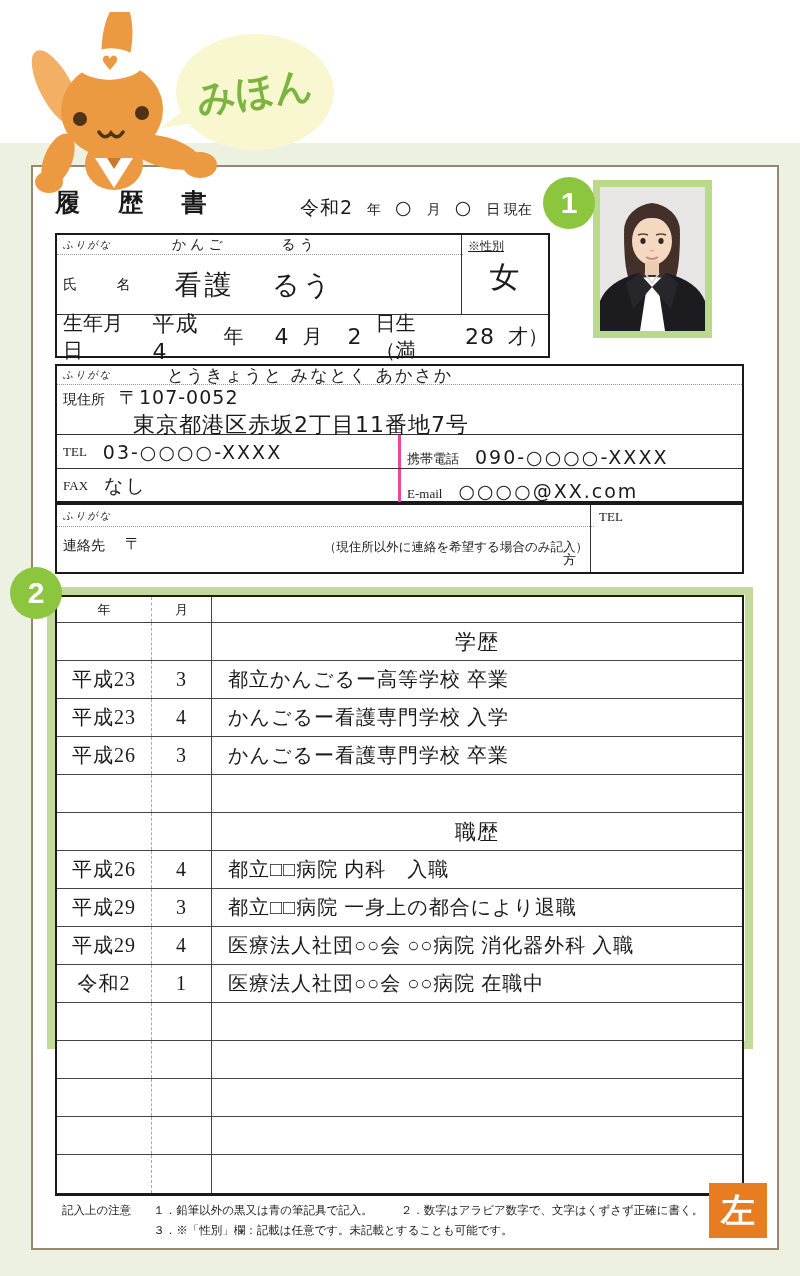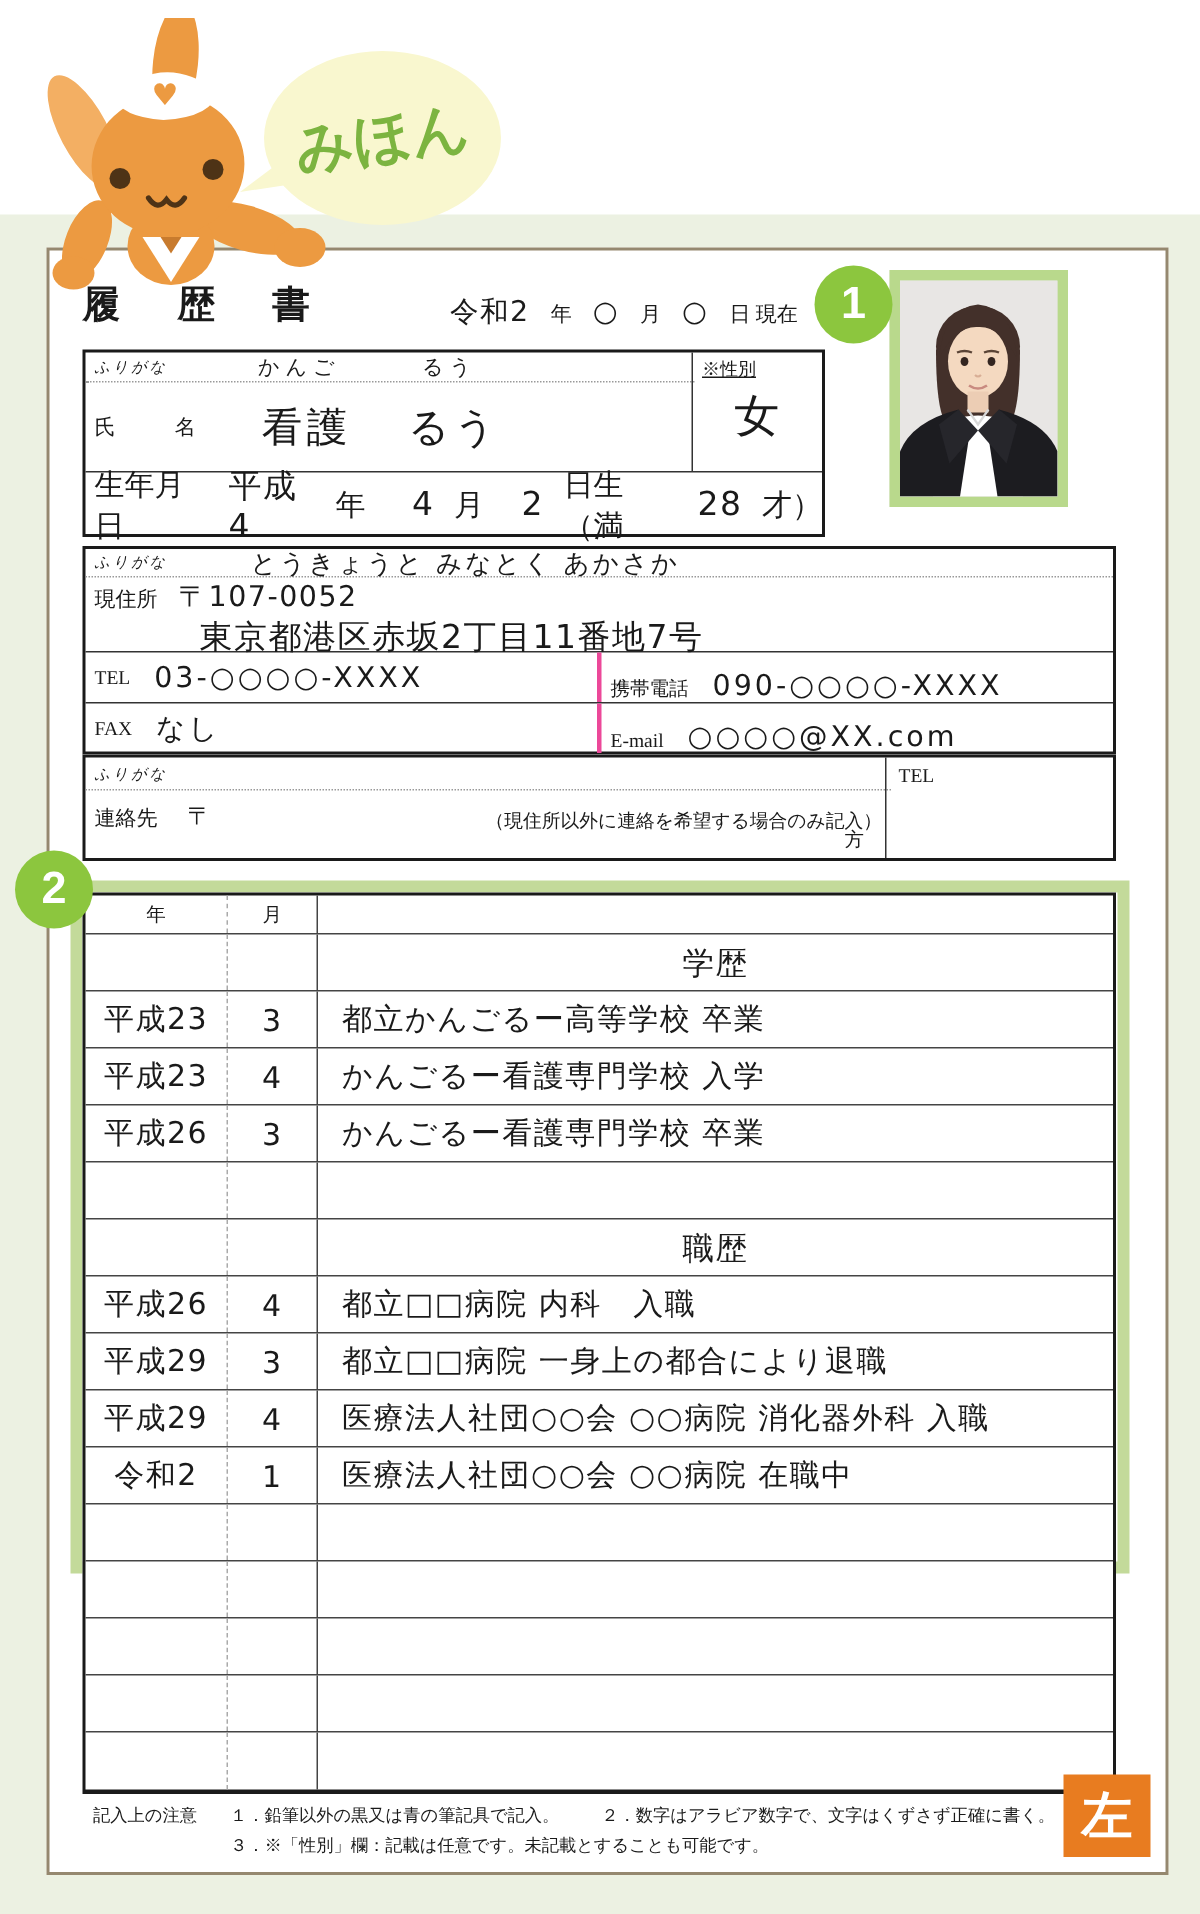--- a/index.html
+++ b/index.html
@@ -88,21 +88,21 @@
                  border:8px solid #C3DA9A; z-index:1; pointer-events:none; }
   .hist-table { position:absolute; left:55px; top:595px; width:689px;
                 border:2px solid #1a1a1a; border-bottom-width:3px; background:#fff; z-index:2; }
   .thead { display:flex; height:26px; border-bottom:1px solid #444; }
   .thead .tc { font-size:13px; display:flex; align-items:center; justify-content:center; }
   .trow { display:flex; height:38px; border-bottom:1px solid #444; }
   .trow:last-child { border-bottom:none; }
   .tc-year  { width:95px;  border-right:1px dashed #aaa; }
   .tc-month { width:60px;  border-right:1px solid #444; }
   .tc-content { width:530px; }
-  .trow .tc { display:flex; align-items:center; font-size:20px; }
+  .trow .tc { display:flex; align-items:center; font-size:20px;font-family:Liberation Serif, serif; }
   .trow .tc-year, .trow .tc-month { justify-content:center; }
   .trow .tc-content { justify-content:flex-start; padding-left:16px; }
   .trow .tc-content.align-center { justify-content:center; padding-left:0; font-size:21px; }
   .trow .tc-content.align-right  { justify-content:flex-end; padding-right:18px; }
 
   
   .footnotes { position:absolute; left:62px; top:1203px; display:flex; font-size:11.5px; }
   .footnotes .fn-label { margin-right:22px; white-space:nowrap; }
   .fn-line2 { margin-top:5px; }
   .fn-gap { display:inline-block; width:28px; }

